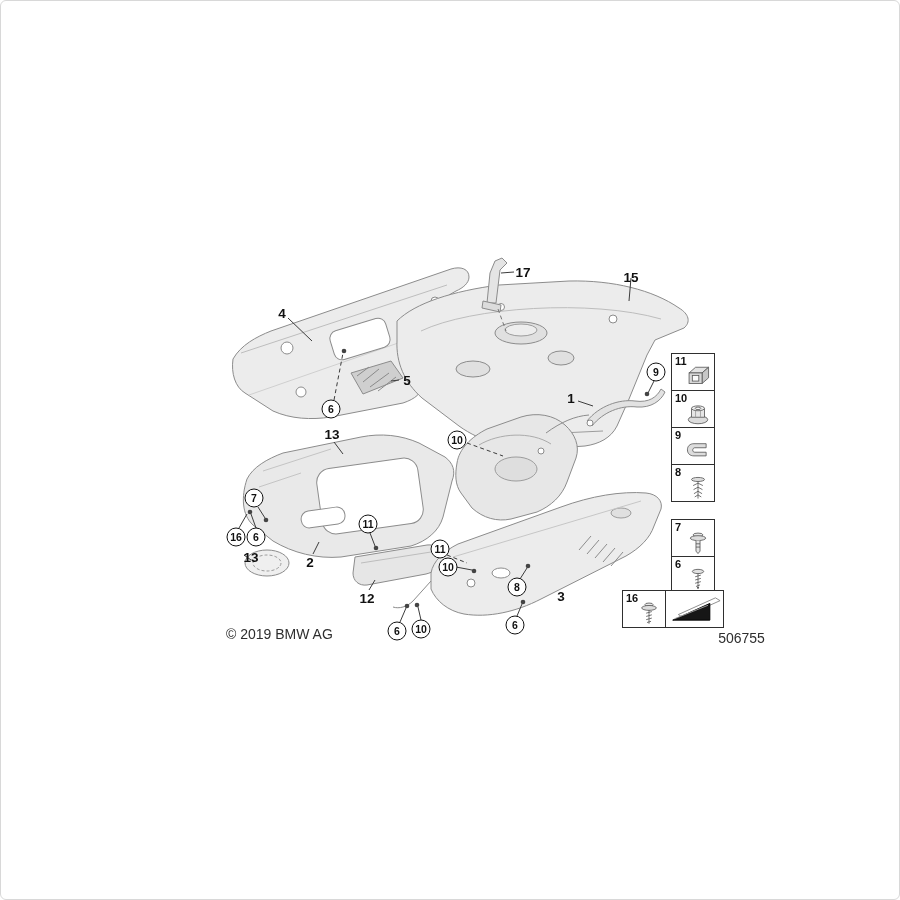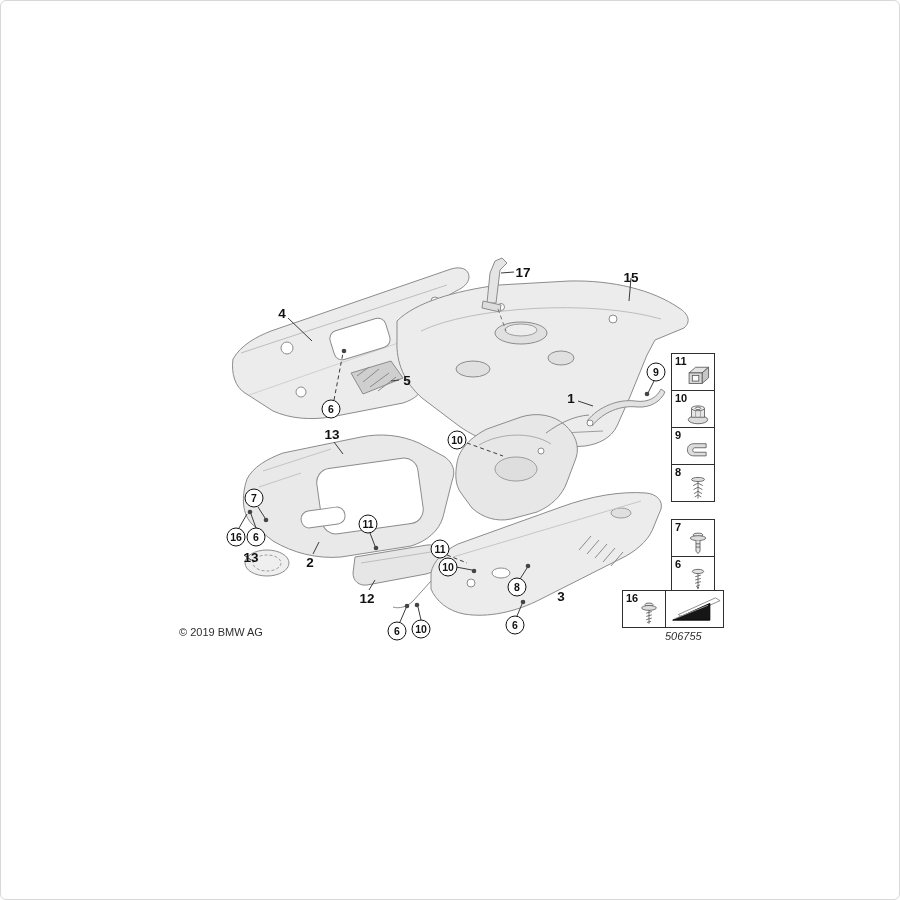--- a/index.html
+++ b/index.html
@@ -21,22 +21,22 @@
   }
   .legend-box{
     position:absolute;width:44px;height:38px;border:1px solid #2f2f2f;
     background:#fff;box-sizing:border-box;z-index:4;
   }
   .legend-box .legend-label{
     position:absolute;top:1px;left:3px;font-size:11px;font-weight:bold;color:#111;
   }
   .legend-box .legend-icon{position:absolute;right:1px;bottom:0px;line-height:0;}
   .legend-box.wide{width:59px;}
-  .meta-text{position:absolute;font-size:11px;color:#2e2e2e;z-index:4;}
-  #diagram-number{width:59px;text-align:left;font-style:italic;}
+  .meta-text{position:absolute;font-size:14px;color:#2e2e2e;z-index:4;margin-left:47px;}
+  #diagram-number{width:59px;text-align:center;}
 </style>
 </head>
 <body>
 
 <div class="page">
 
   <svg class="diagram" width="900" height="900" viewBox="0 0 900 900">
 
     <g stroke-width="1">
       <path d="M232,358 C240,344 255,336 270,330 L450,268 C460,265 468,268 468,276

